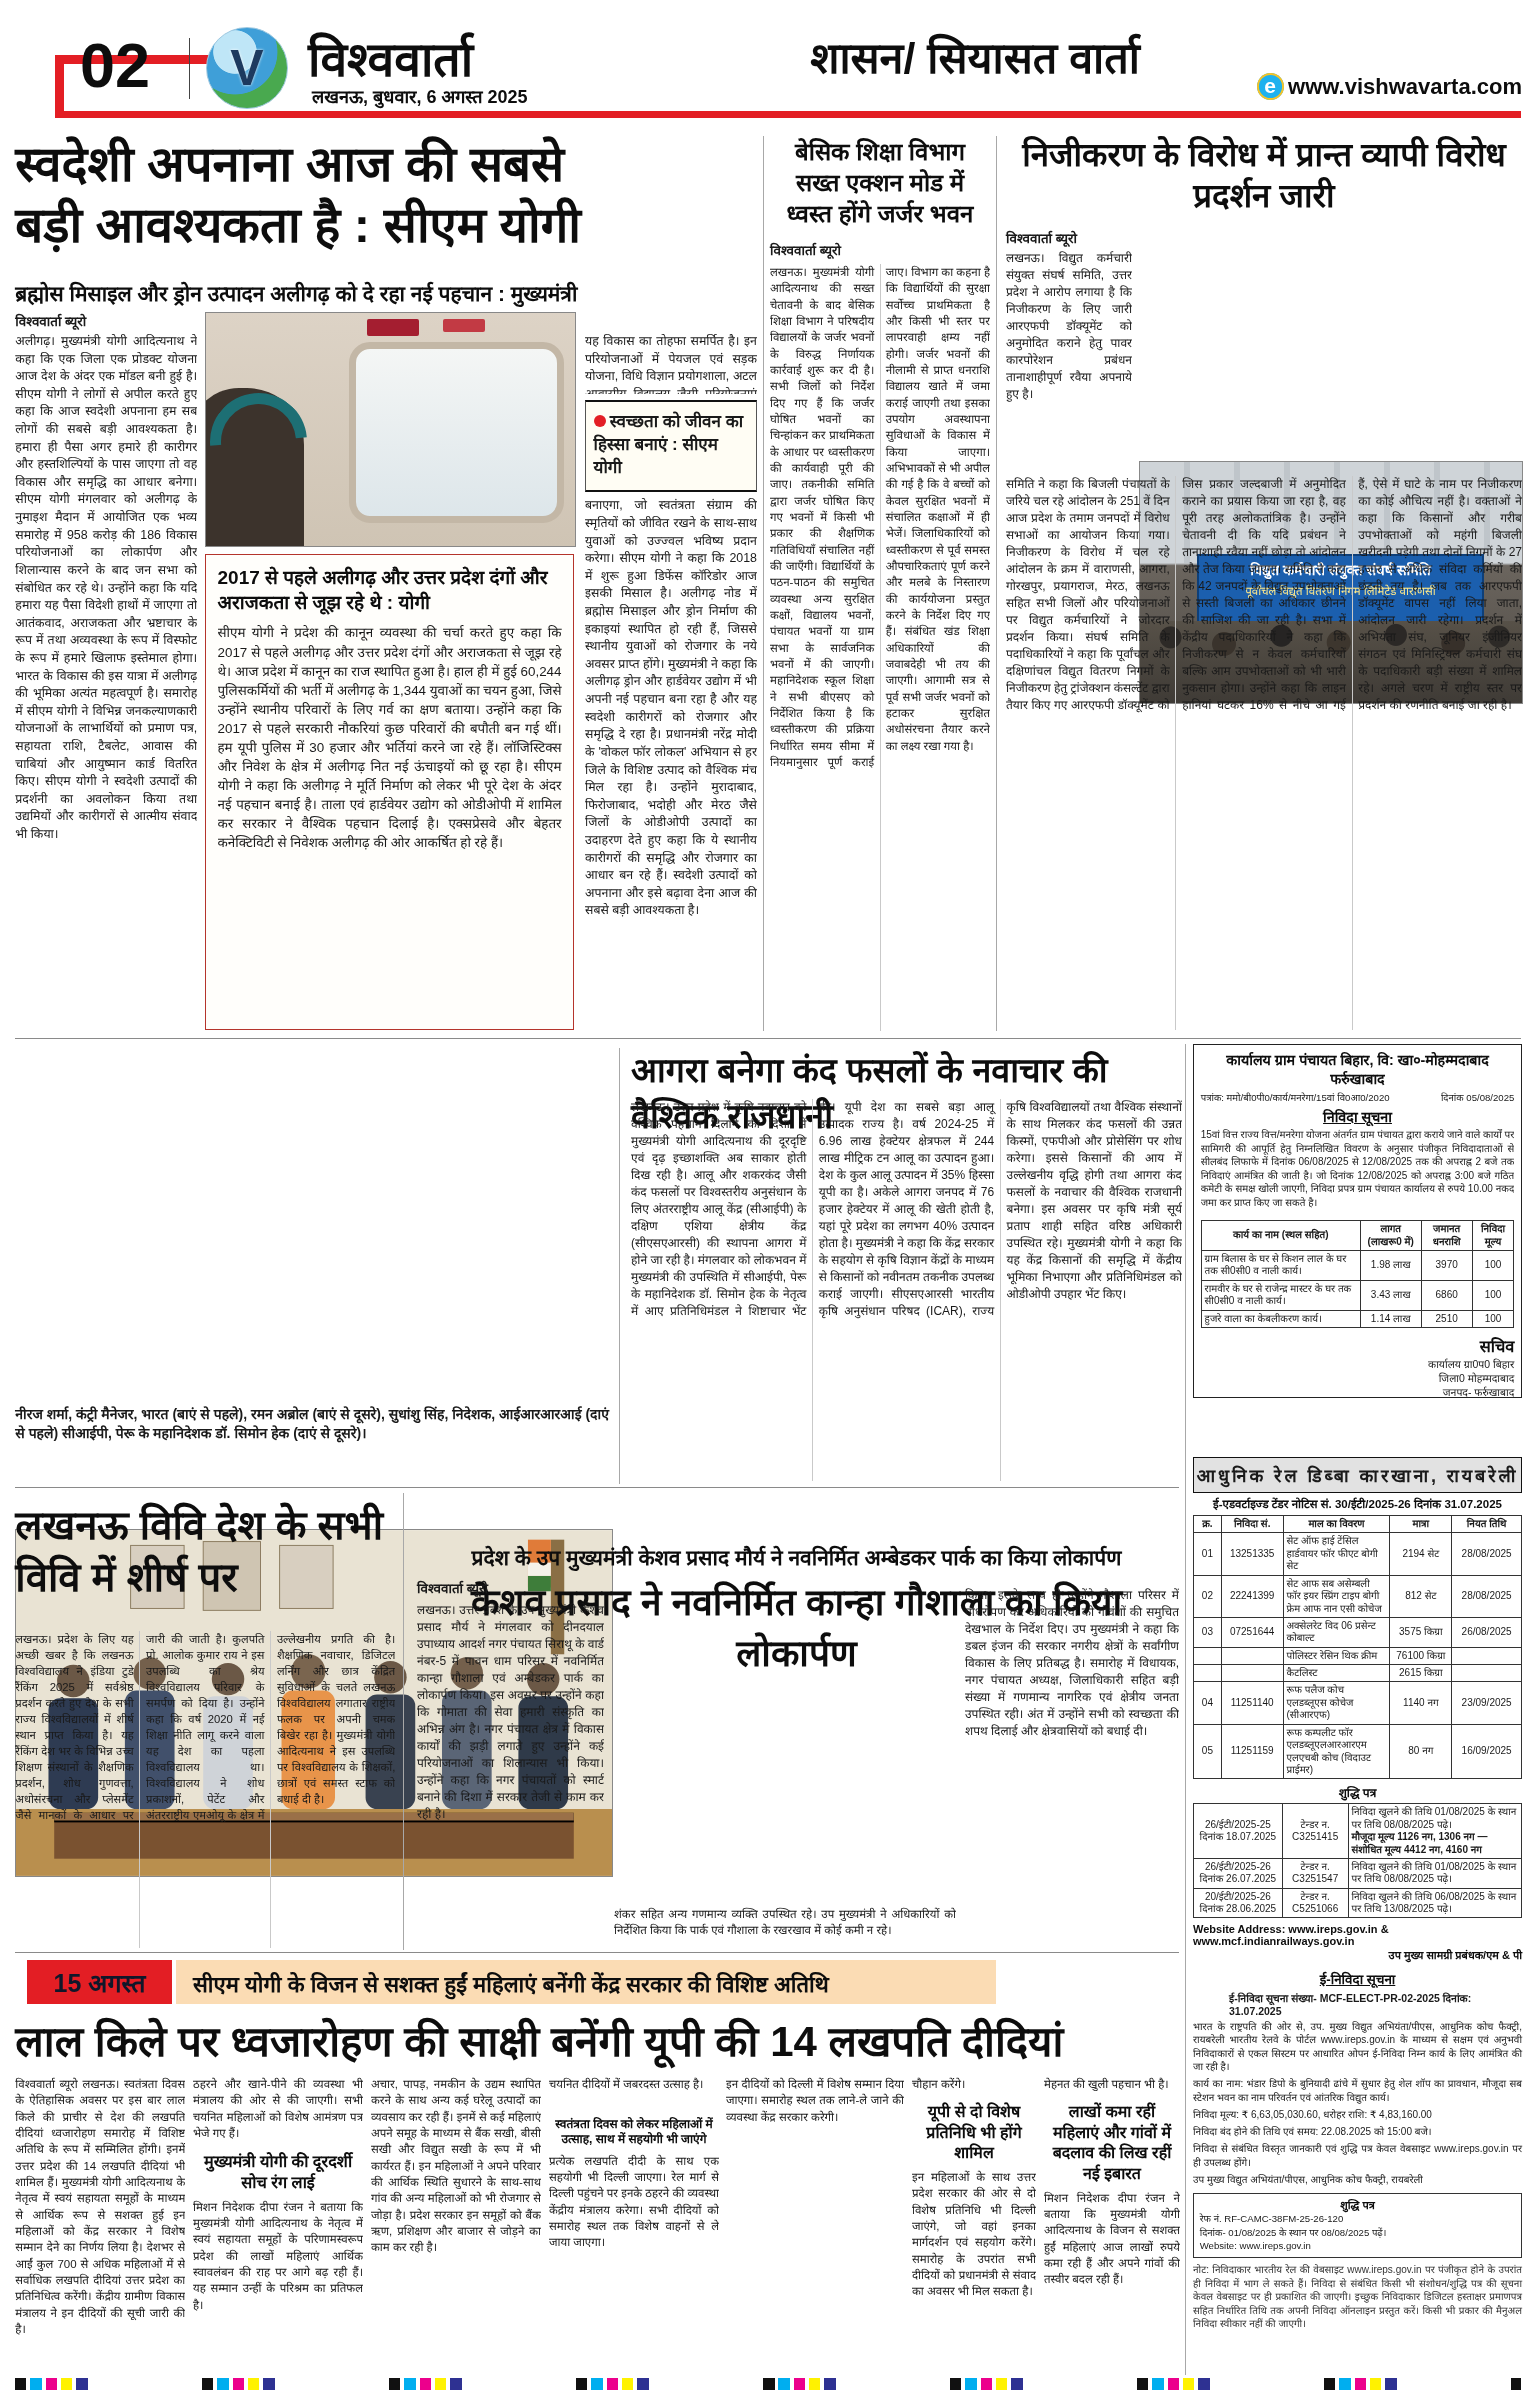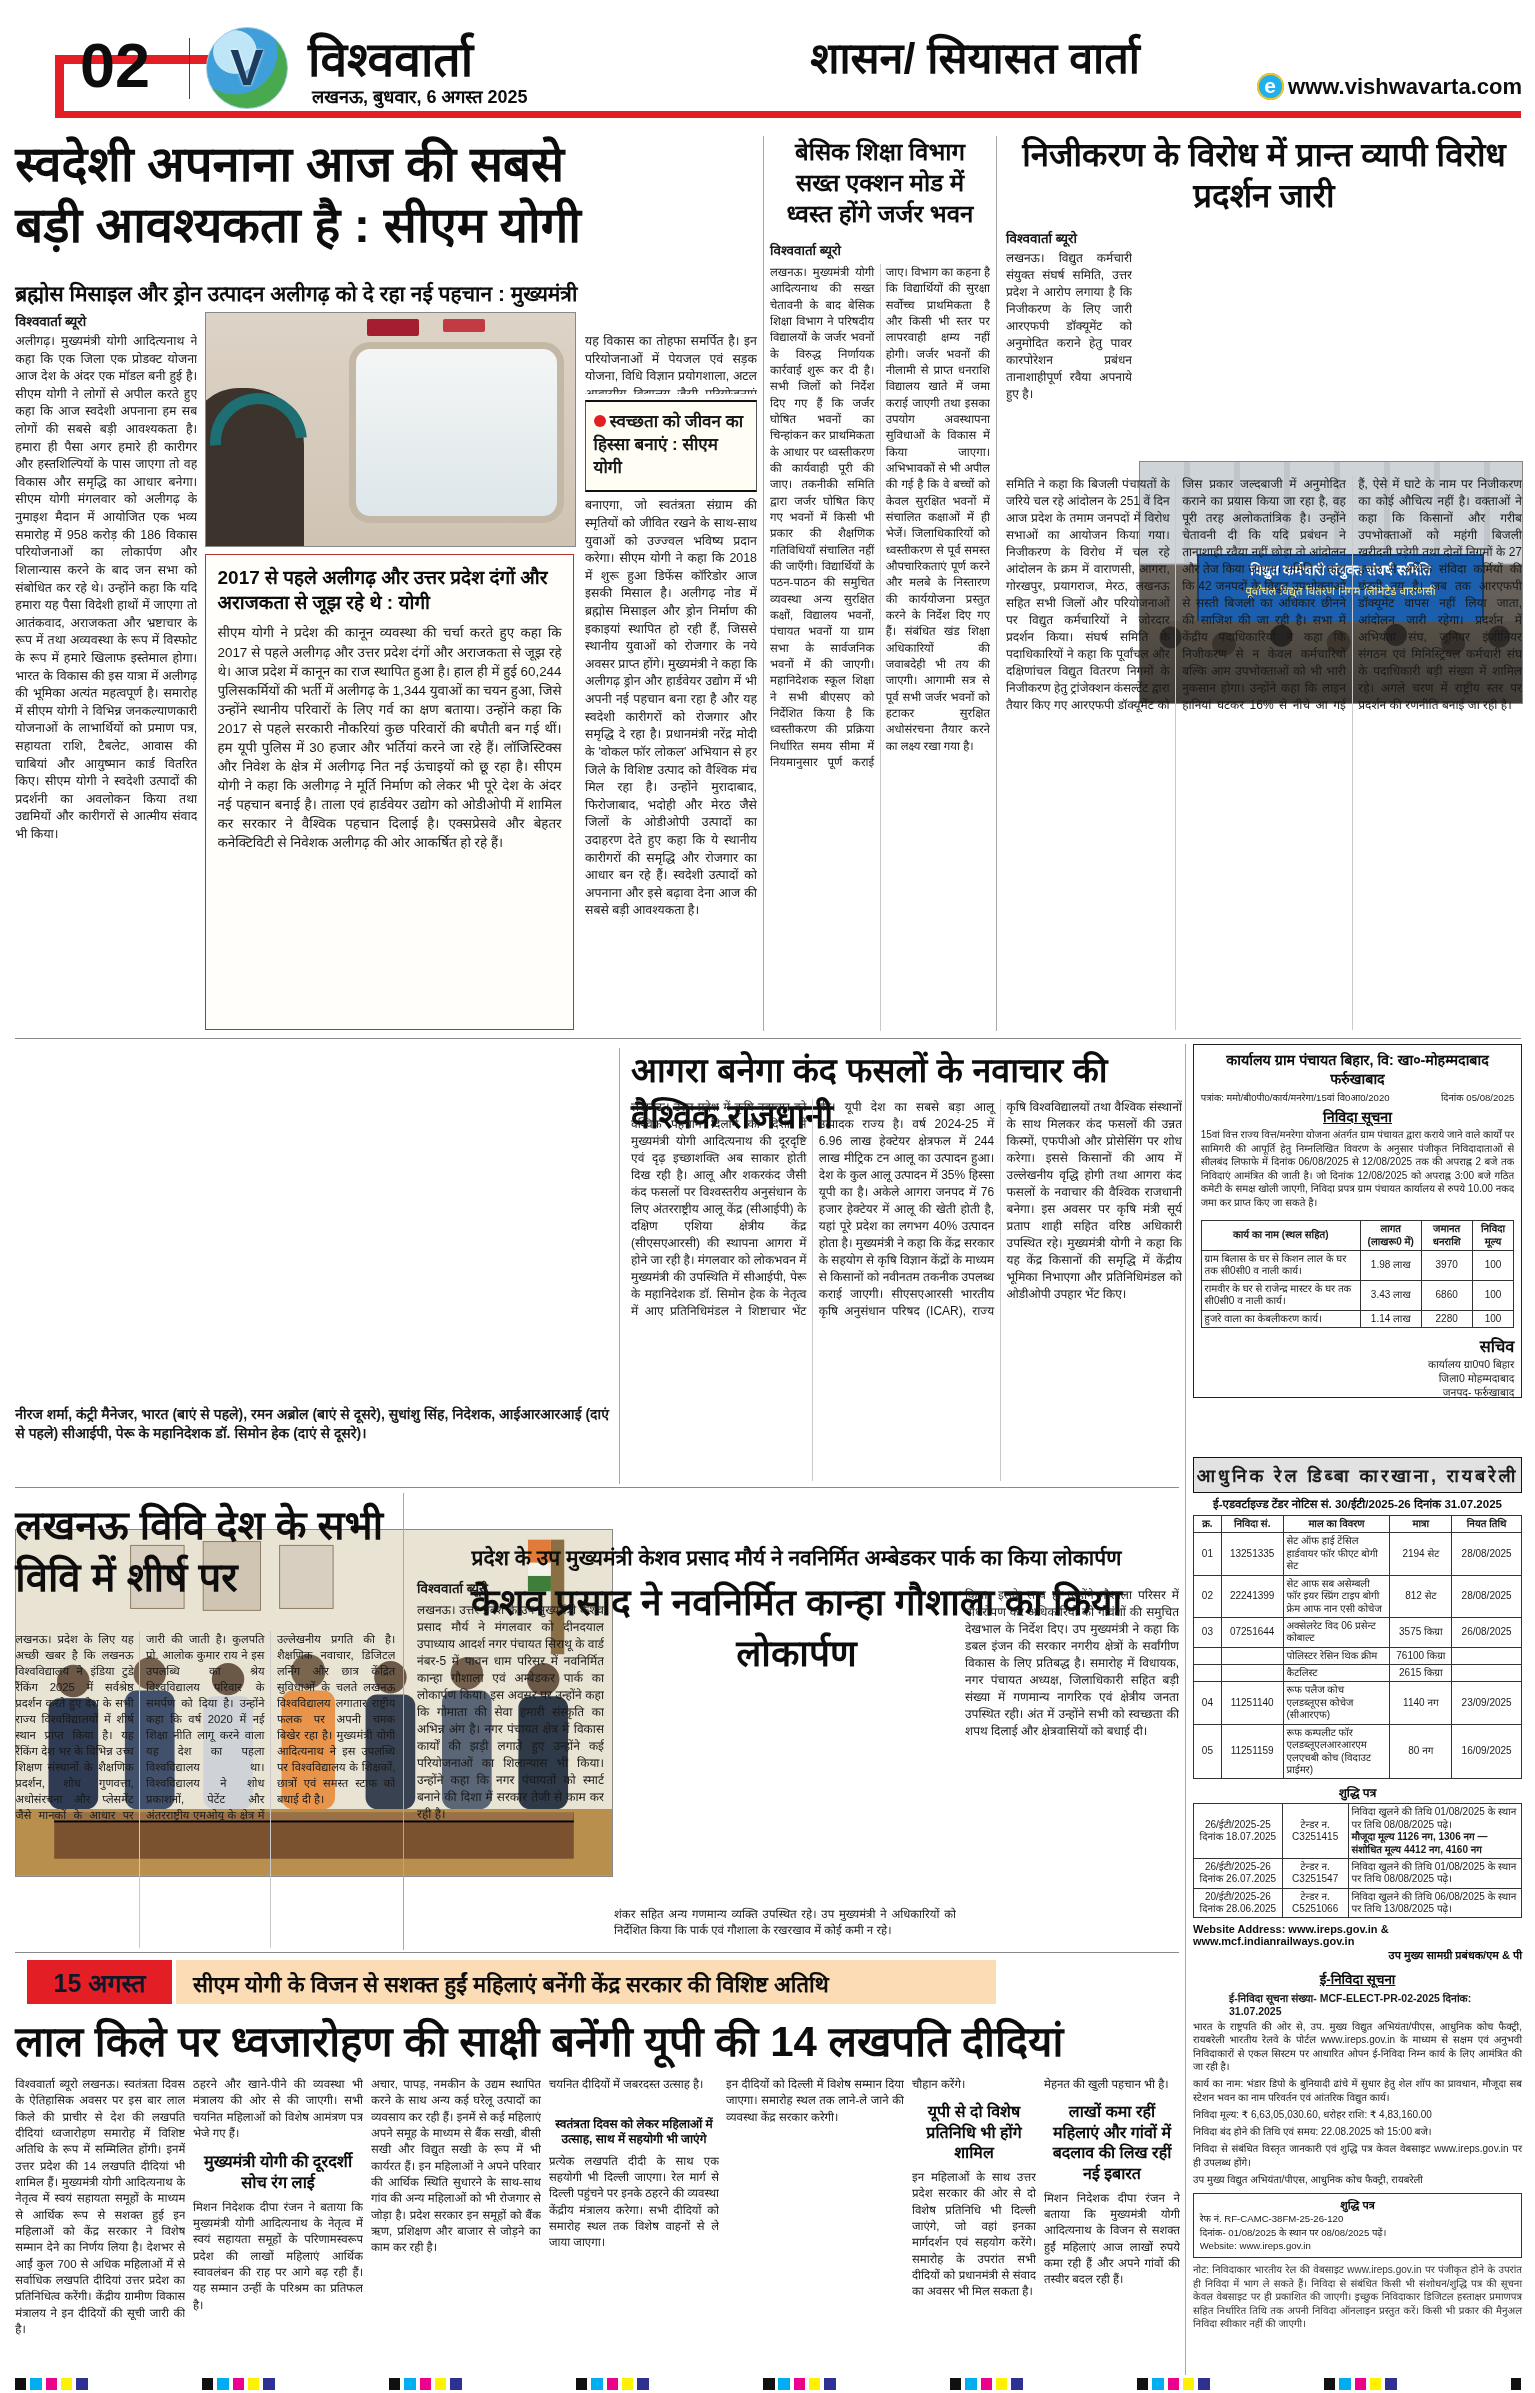--- a/index.html
+++ b/index.html
@@ -176,21 +176,21 @@
           <tr>
             <td class="l">रामवीर के घर से राजेन्द्र मास्टर के घर तक सी0सी0 व नाली कार्य।</td>
             <td>3.43 लाख</td>
             <td>6860</td>
             <td>100</td>
           </tr>
 
           <tr>
             <td class="l">हुजरे वाला का केबलीकरण कार्य।</td>
             <td>1.14 लाख</td>
-            <td>2280</td>
+            <td>2510</td>
             <td>100</td>
           </tr>
         </tbody>
     </table>
     <div style="text-align:right;margin-top:7.6px;">
       <div class="hl" style="font-size:16.3px;">सचिव</div>
       <div style="font-size:10.5px;">कार्यालय ग्रा0प0 बिहार</div>
       <div style="font-size:10.5px;">जिला0 मोहम्मदाबाद</div>
       <div style="font-size:10.5px;">जनपद- फर्रुखाबाद</div>
     </div>

